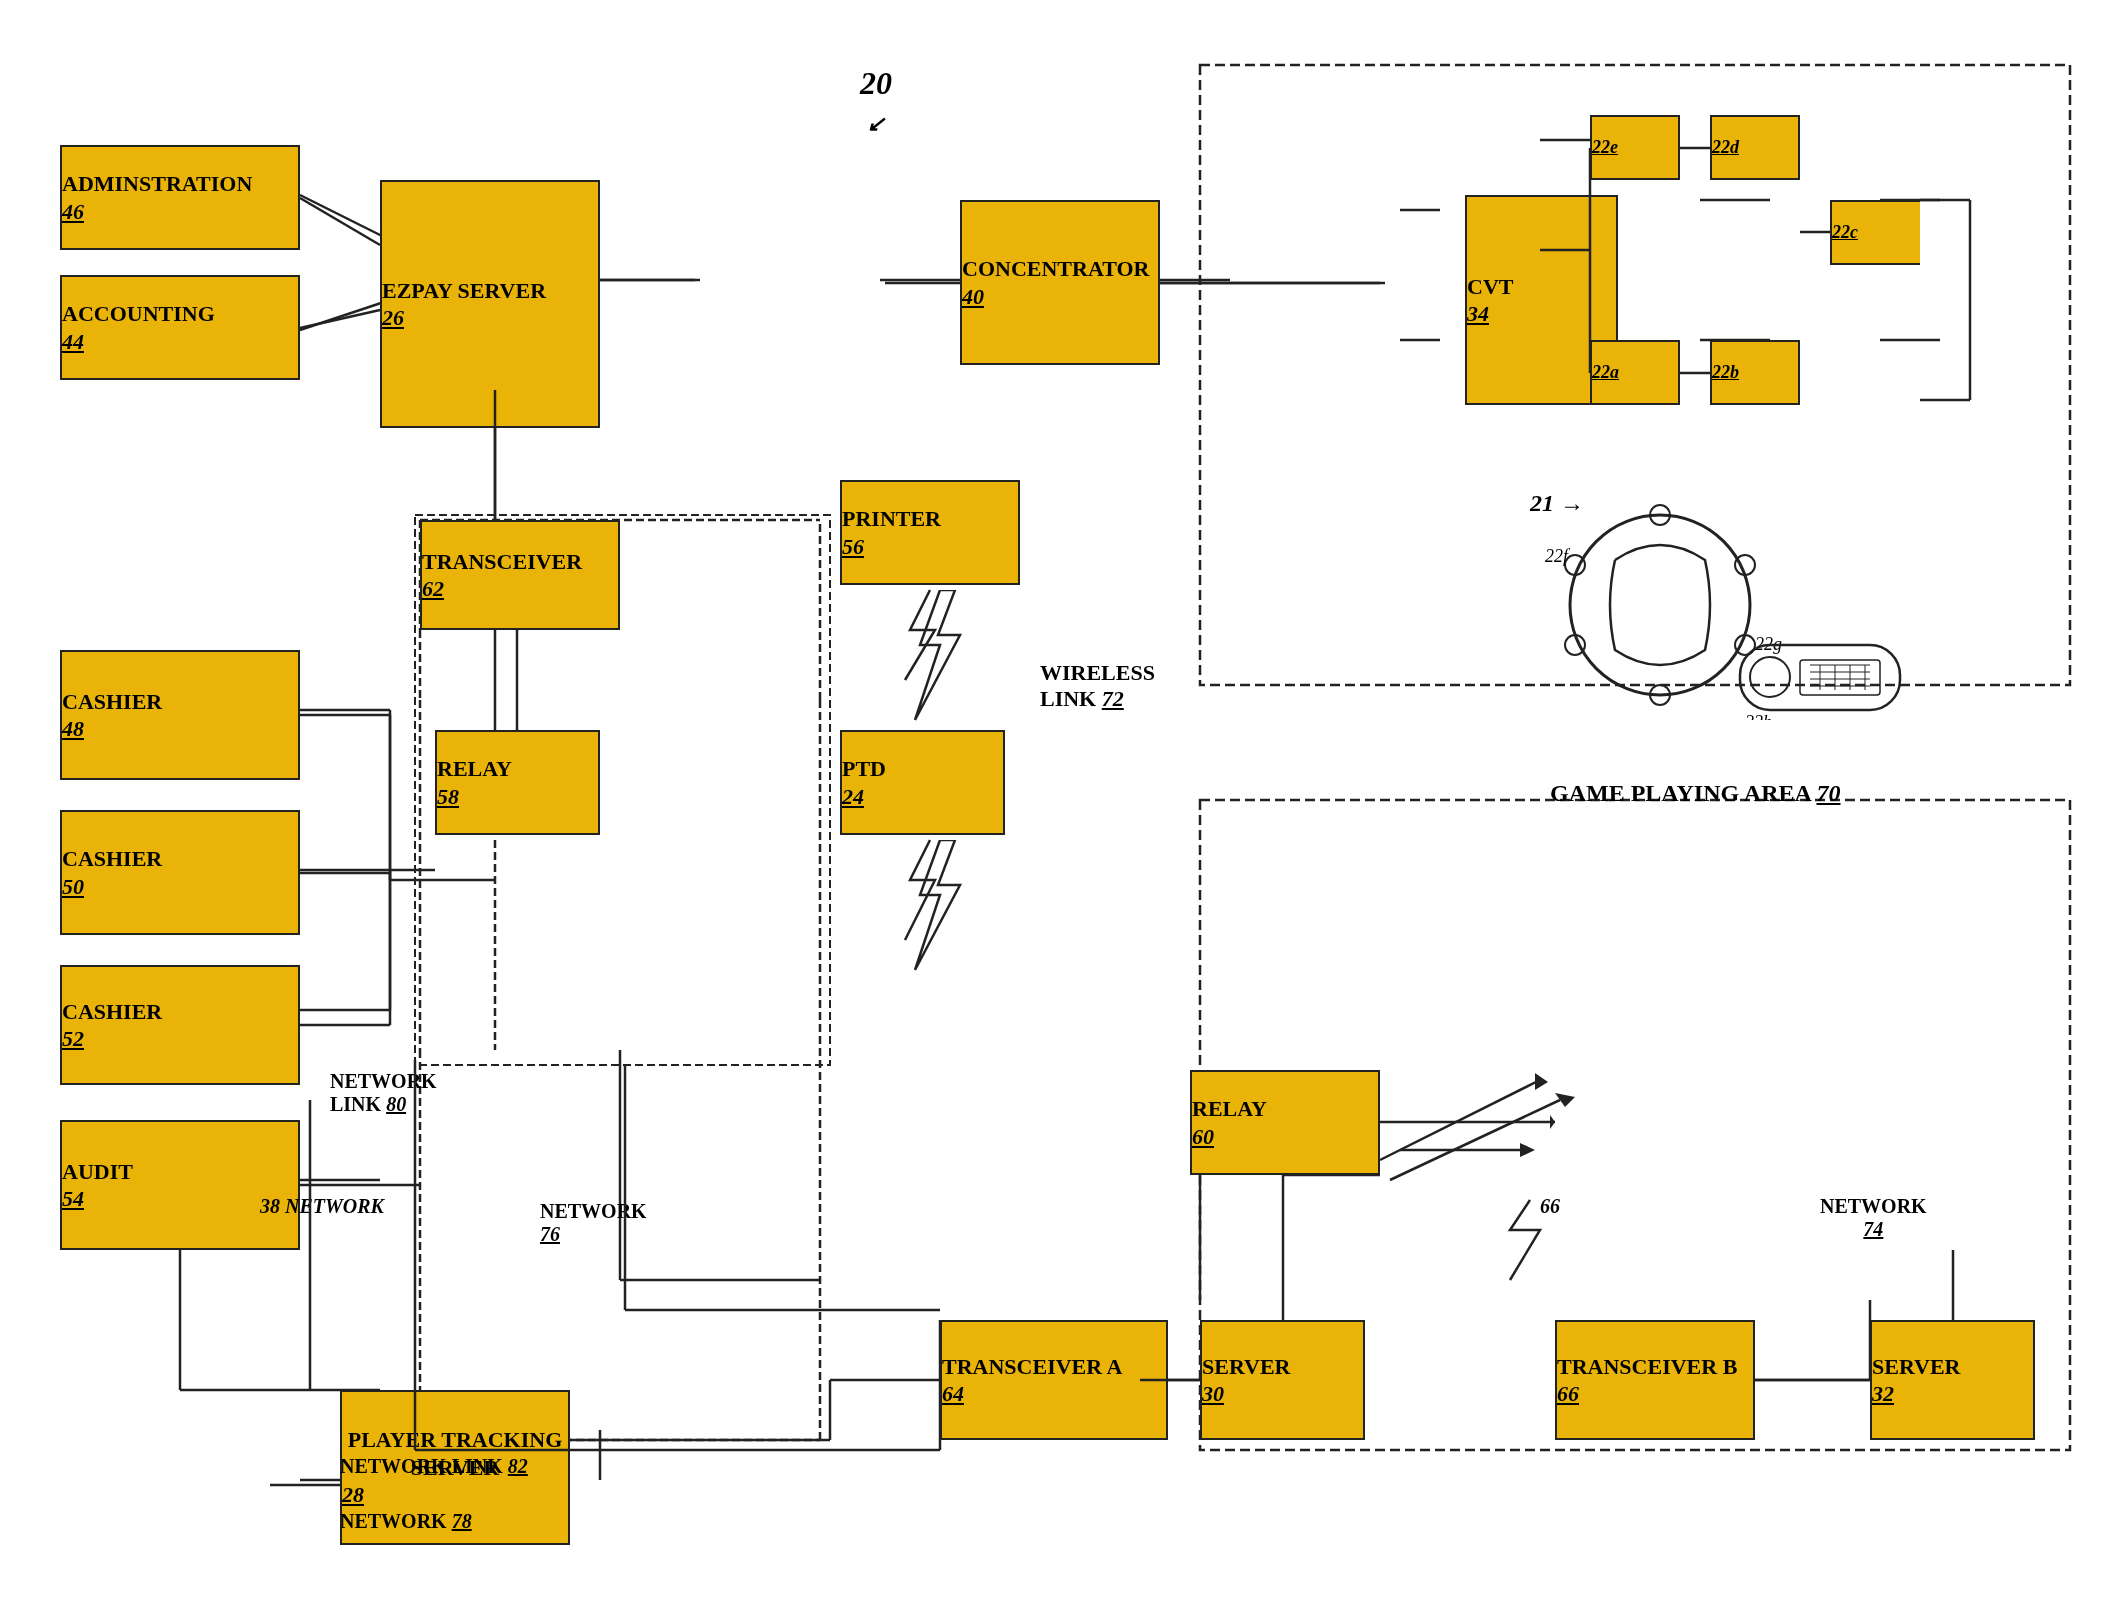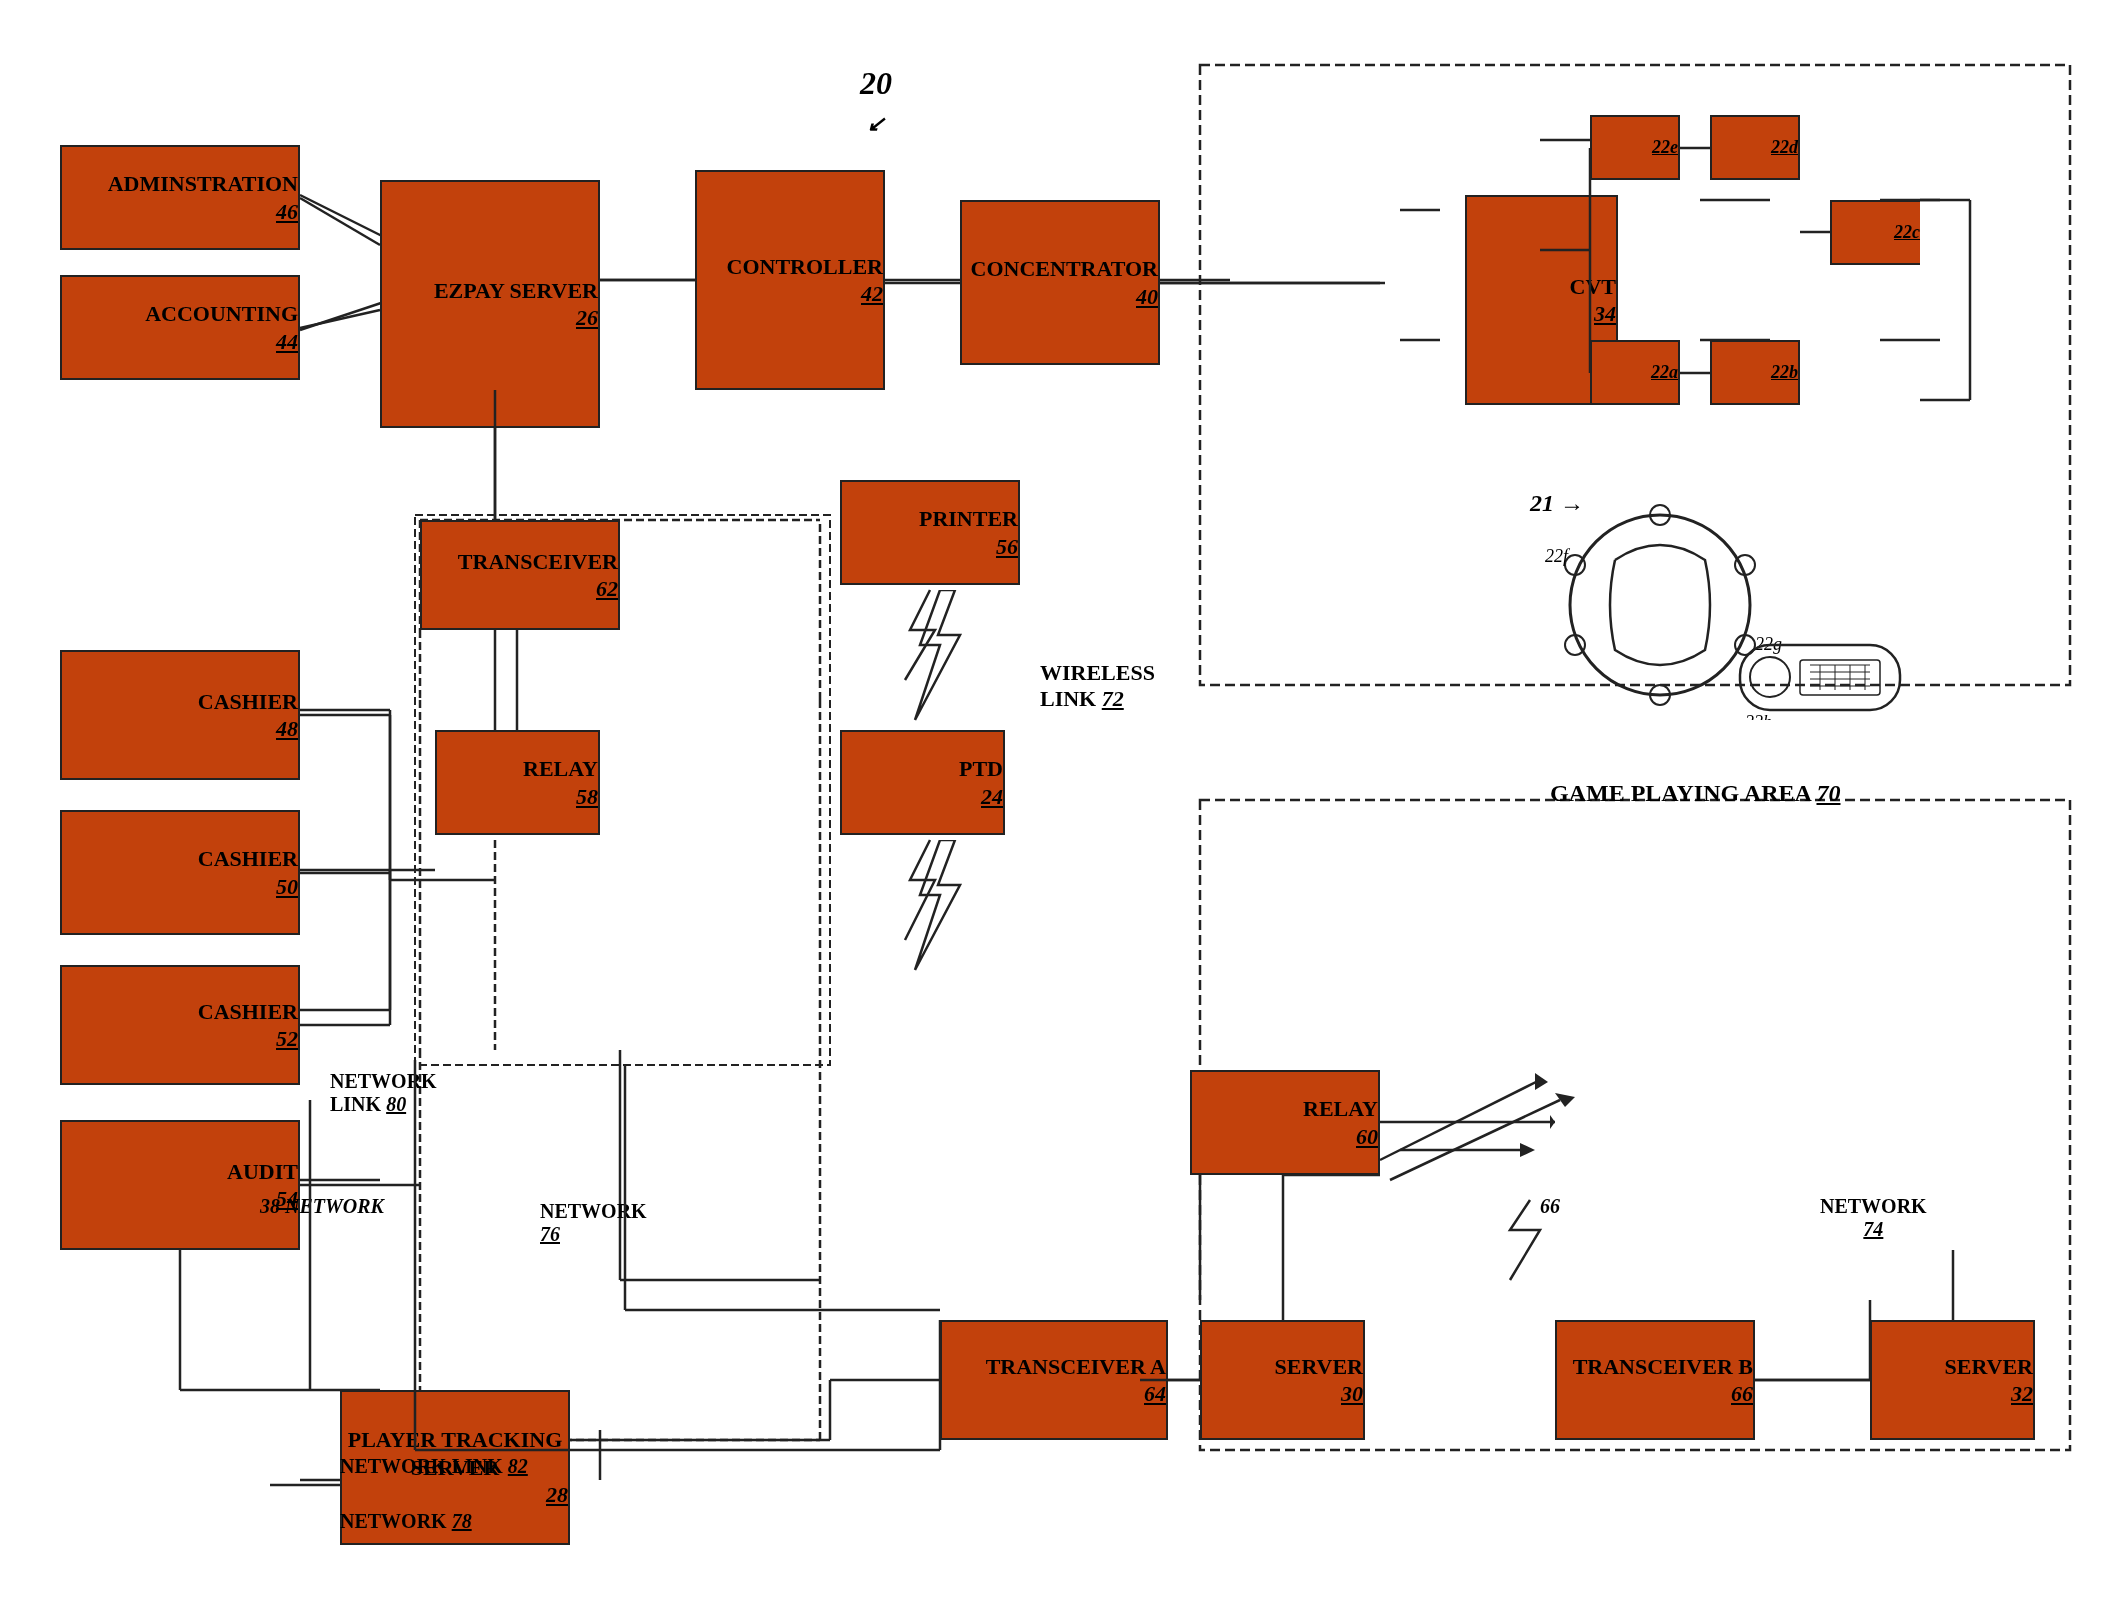--- a/index.html
+++ b/index.html
@@ -13,24 +13,24 @@
     }
     .diagram {
       position: absolute;
       top: 0; left: 0;
       width: 2118px;
       height: 1621px;
     }
     .box {
       position: absolute;
       border: 2.5px solid #222;
-      background: #c2410c;
+      background: #eab308;
       display: flex;
       flex-direction: column;
-      align-items: flex-end;
+      align-items: flex-start;
       justify-content: center;
       text-align: center;
       font-size: 22px;
       font-weight: bold;
       line-height: 1.25;
     }
     .box .ref {
       text-decoration: underline;
       font-style: italic;
     }
@@ -153,24 +153,20 @@
   <div class="box" style="left:60px; top:275px; width:240px; height:105px;">
     <span>ACCOUNTING</span>
     <span class="ref">44</span>
   </div>
 
   <div class="box" style="left:380px; top:180px; width:220px; height:248px;">
     <span>EZPAY SERVER</span>
     <span class="ref">26</span>
   </div>
 
-  <div class="box" style="left:695px; top:170px; width:190px; height:220px;">
-    <span>CONTROLLER</span>
-    <span class="ref">42</span>
-  </div>
 
   <div class="box" style="left:960px; top:200px; width:200px; height:165px;">
     <span>CONCENTRATOR</span>
     <span class="ref">40</span>
   </div>
 
   <div class="box" style="left:1465px; top:195px; width:153px; height:210px;">
     <span>CVT</span>
     <span class="ref">34</span>
   </div>

